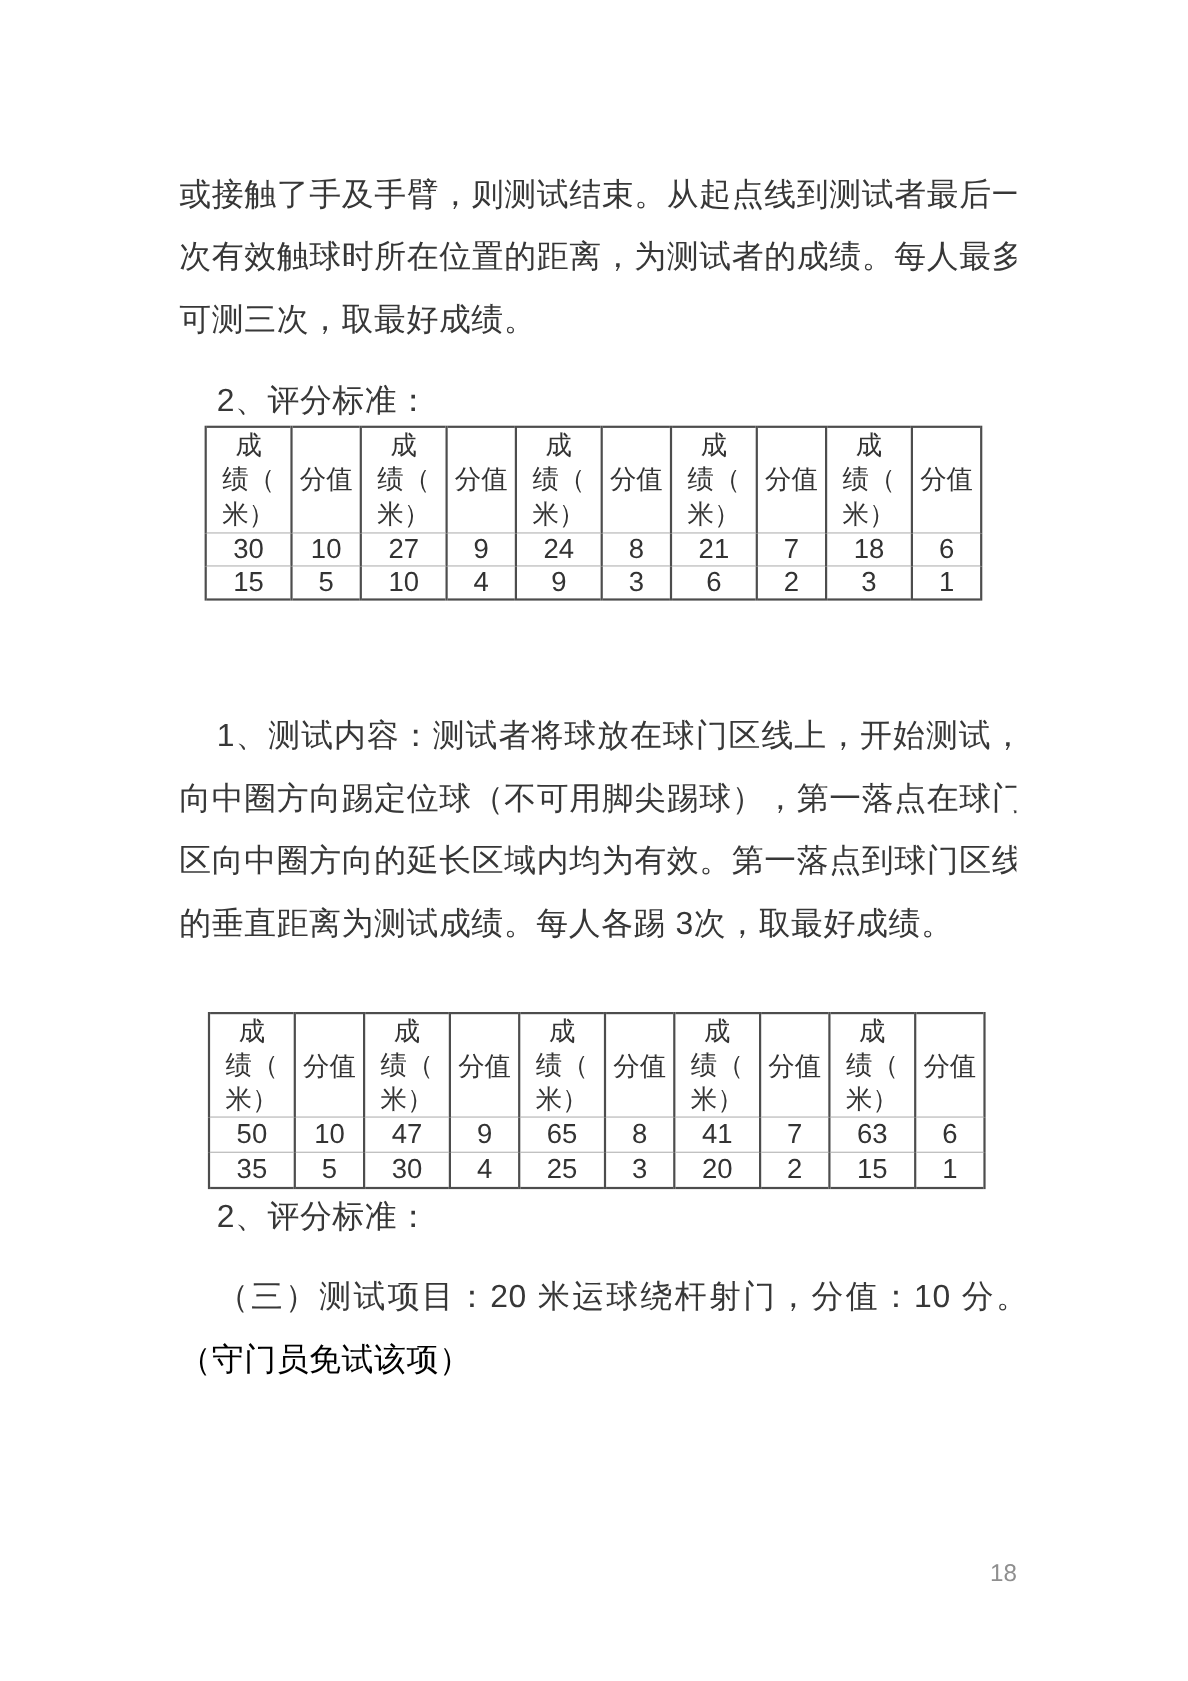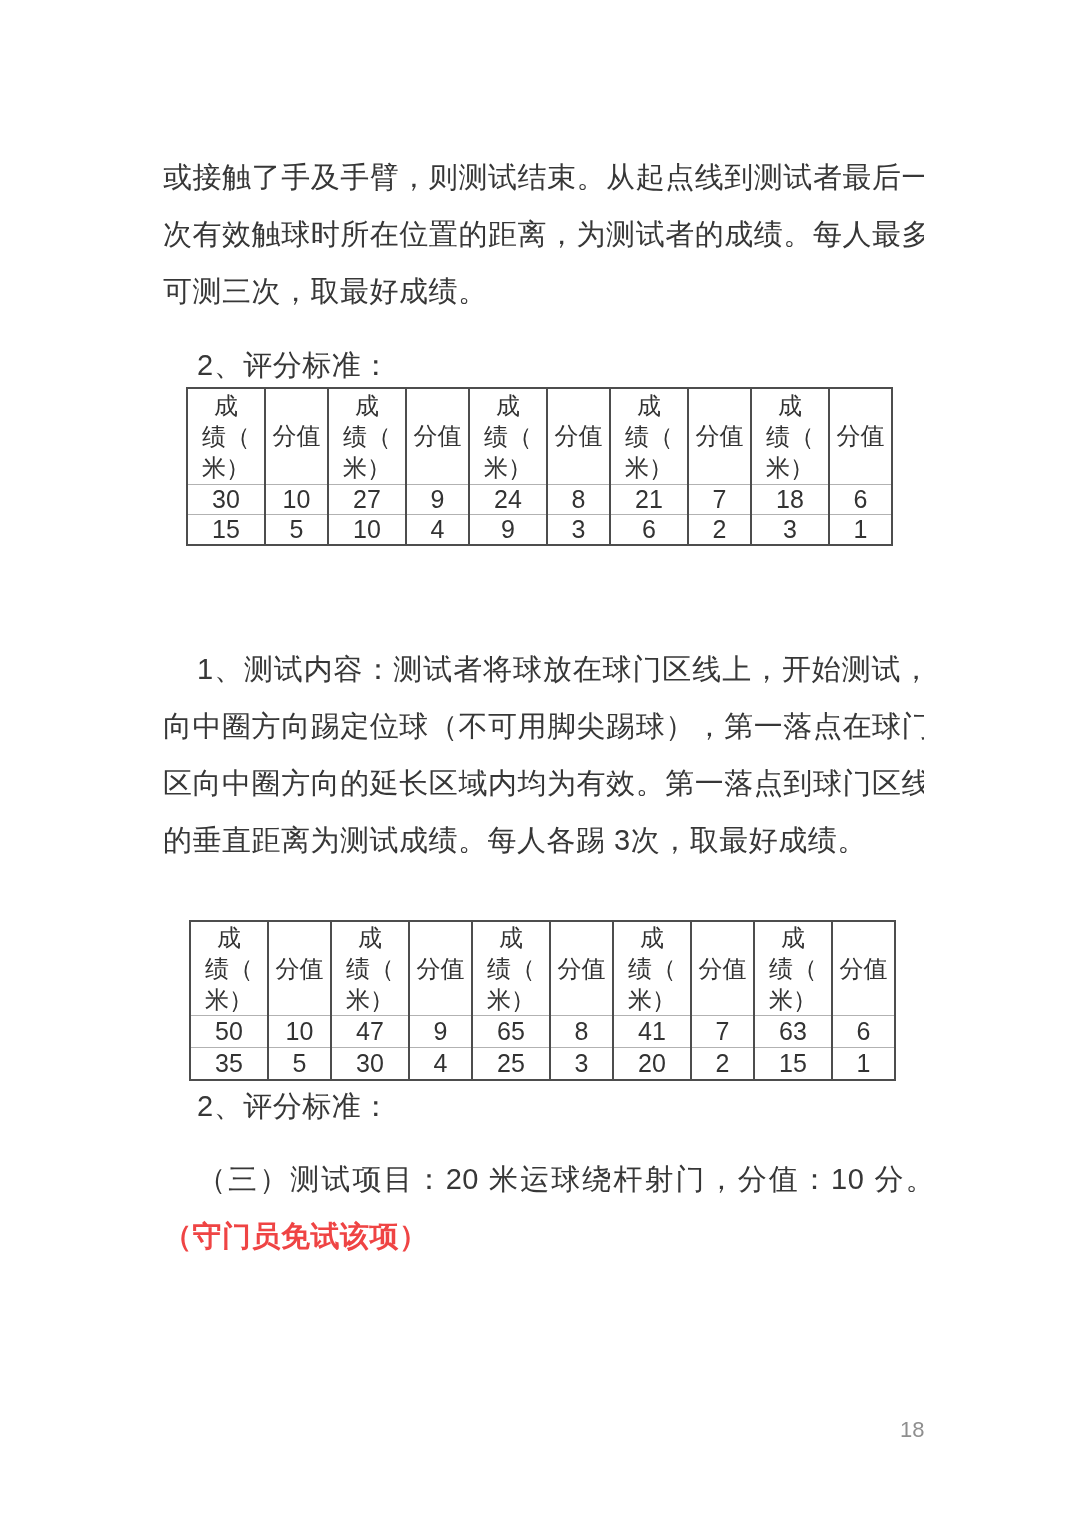--- a/index.html
+++ b/index.html
@@ -45,21 +45,21 @@
     vertical-align: middle;
     font-weight: normal;
     padding: 0;
   }
   .score-table .sh { white-space: pre-line; line-height: 31px; }
   .t1 thead tr { height: 96px; }
   .t1 tbody tr { height: 30px; }
   .t2 thead tr { height: 92px; }
   .t2 tbody tr { height: 32px; }
   .score-table td { font-size: 25px; }
-  .bold { font-weight: bold; color: #ef4444; }
+  .bold { font-weight: normal; color: #000000; }
   .page-number {
     position: absolute;
     font-size: 22px;
     color: #8f8f8f;
   }
 </style>
 </head>
 <body>
 
 <div class="page">

